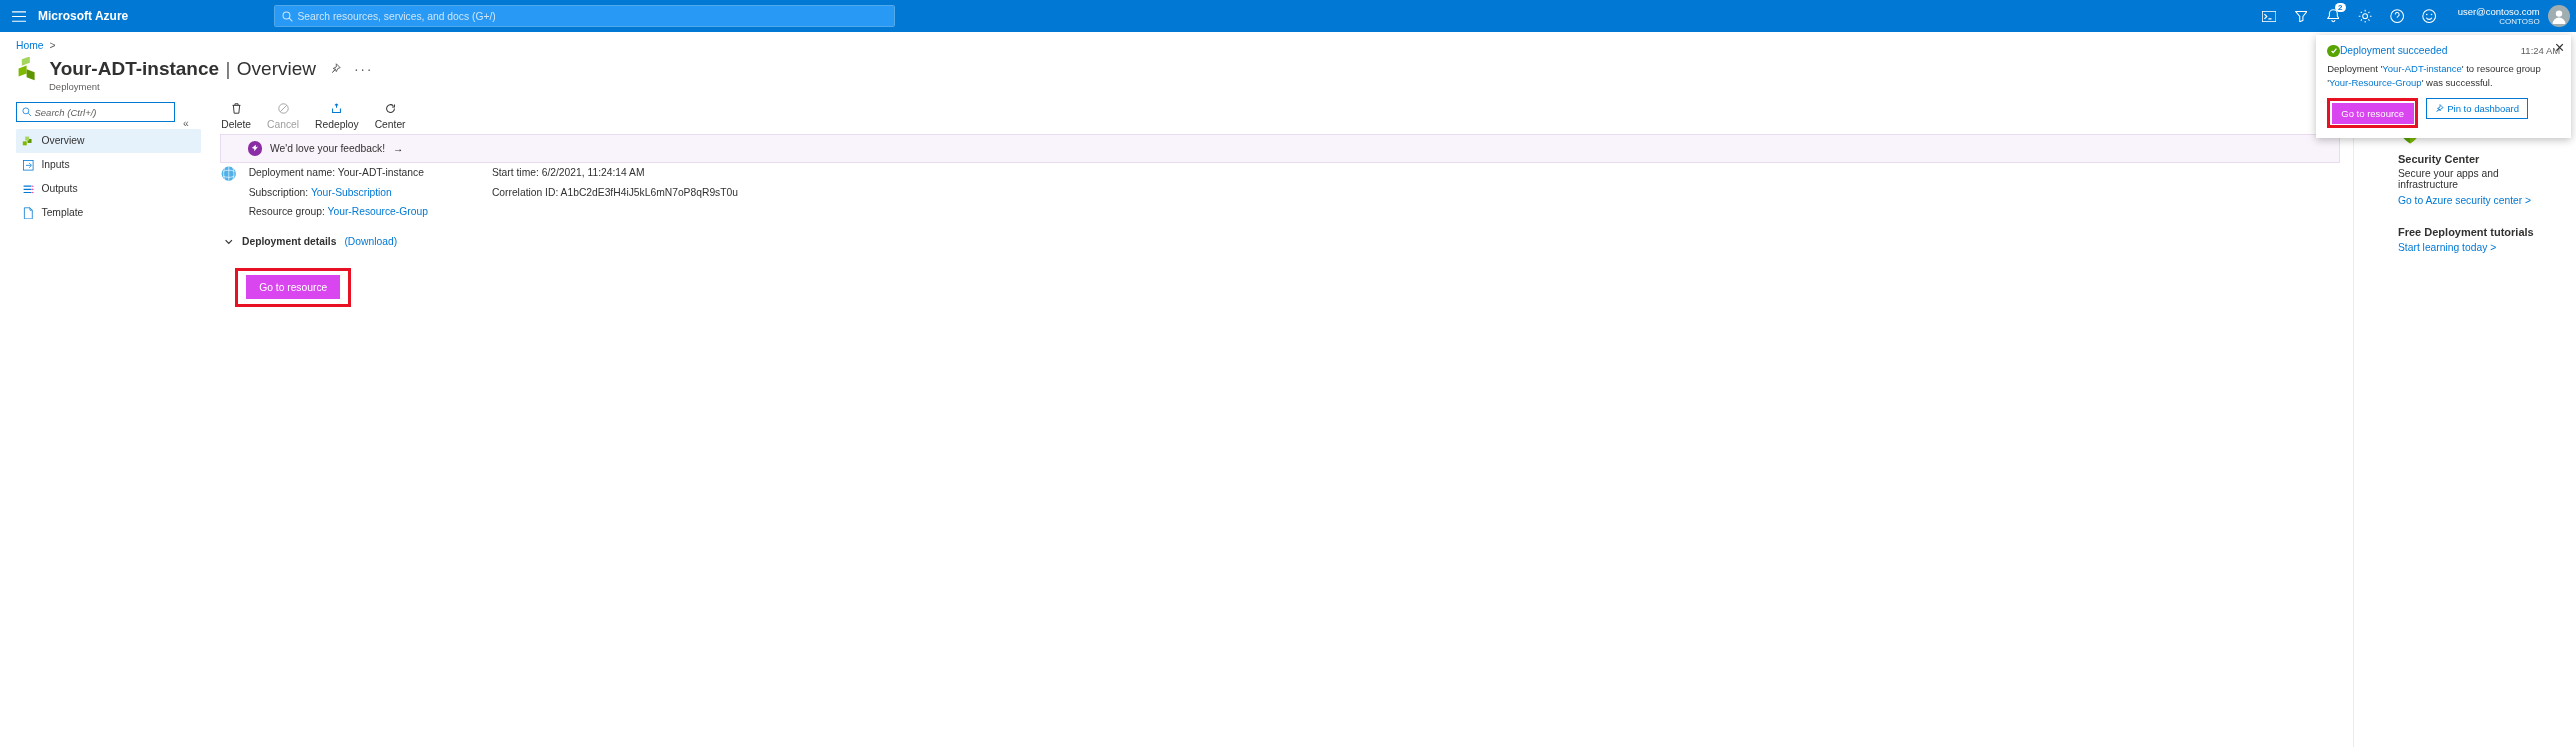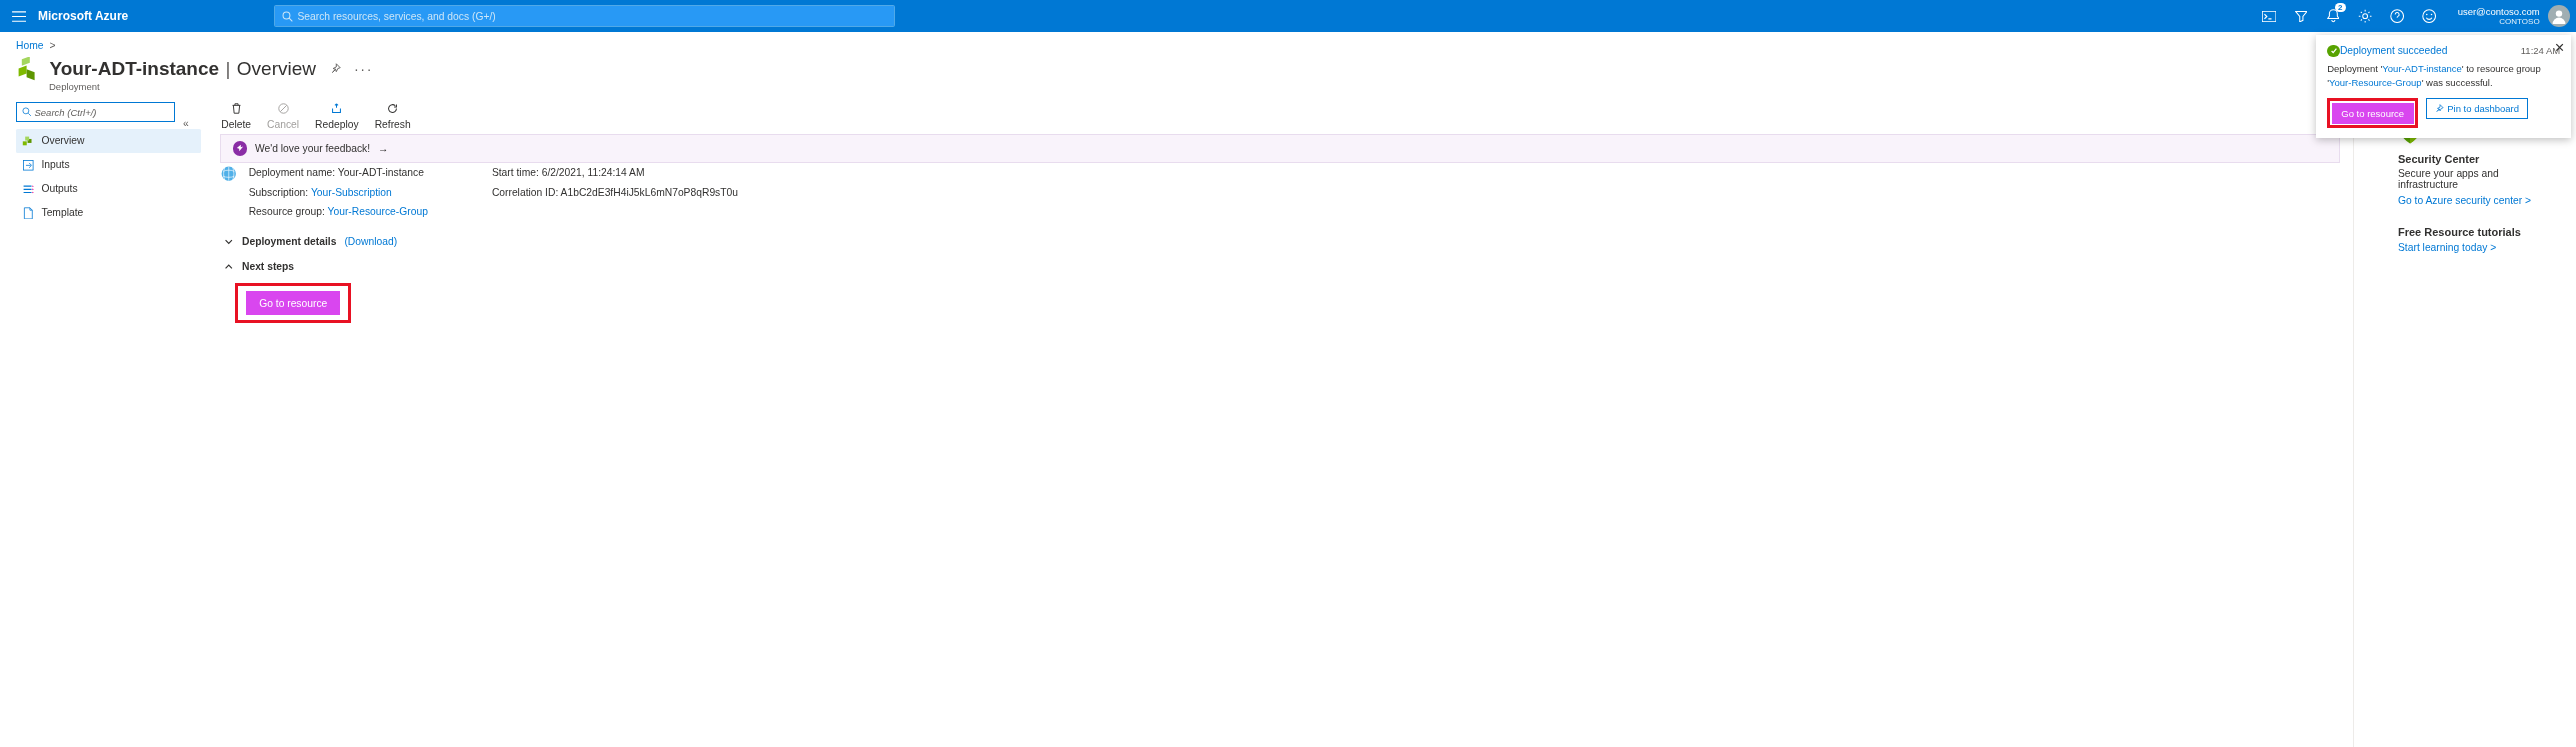--- a/index.html
+++ b/index.html
@@ -49,21 +49,21 @@
   .main { flex: 1; display: flex; }
   .content { flex: 1; padding: 0 12.7px; position: relative; }
   .rightcol { width: 223px; padding: 16px 16px 0; border-left: 0.8px solid #edebe9; }
 
   
   .toolbar { display: flex; align-items: center; gap: 16px; height: 29px; color: #323130; font-size: 10.3px; margin-left: 1.6px; }
   .tool { display: flex; align-items: center; gap: 4.8px; cursor: pointer; flex-direction: column; }
   .tool.disabled { color: #a19f9d; cursor: default; }
 
   
-  .feedback { background: #f9f3fb; border: 0.8px solid #e8dcee; height: 29px; display: flex; align-items: center; padding: 0 12px; margin-top: 3.2px; gap: 8px; font-size: 10.3px; }
+  .feedback { background: #f9f3fb; border: 0.8px solid #e8dcee; height: 29px; display: flex; align-items: center; padding: 0 27px; margin-top: 3.2px; gap: 8px; font-size: 10.3px; }
   .feedback .circle { width: 14.3px; height: 14.3px; border-radius: 50%; background: #8a2da5; display: flex; align-items: center; justify-content: center; color: #fff; font-size: 8.8px; }
 
   
   .status-row { display: flex; align-items: center; gap: 9.5px; margin: 20.7px 0 9.5px; }
   .check { width: 17.5px; height: 17.5px; border-radius: 50%; background: #57a300; display: flex; align-items: center; justify-content: center; color: #fff; }
   .status-title { font-size: 17.5px; font-weight: 400; }
 
   
   .details { display: flex; gap: 64px; margin-left: 29px; font-size: 10.3px; line-height: 1.9; }
   .details .lbl { color: #323130; }
@@ -268,21 +268,21 @@
         <div class="tool" style="color:#0078d4;">
           <svg width="11" height="11" viewBox="0 0 14 14">
               <path d="M7 1v5M7 1l-2 2M7 1l2 2M2 7v5h10V7" stroke="#0078d4" fill="none" stroke-width="1.3"></path>
             </svg>
           <span style="color:#323130;">Redeploy</span>
         </div>
         <div class="tool">
           <svg width="11" height="11" viewBox="0 0 14 14">
               <path d="M12 7a5 5 0 1 1-1.5-3.5M12 2v3h-3" stroke="#323130" fill="none" stroke-width="1.3"></path>
             </svg>
-          <span>Refresh</span>
+          <span>Center</span>
         </div>
       </div>
 
       <div class="feedback">
         <div class="circle">
           <svg width="8" height="8" viewBox="0 0 10 10">
               <path d="M1 5l5-4v3l3-1-5 6V6z" fill="#fff"></path>
             </svg>
         </div>
         <span>We'd love your feedback!</span>
@@ -312,26 +312,20 @@
         <div class="exp-head">
           <svg width="9.5" height="9.5" viewBox="0 0 12 12">
               <path d="M2 4l4 4 4-4" stroke="#323130" fill="none" stroke-width="1.5"></path>
             </svg>
           <span>Deployment details</span>
           <span class="link">(Download)</span>
         </div>
       </div>
 
       <div class="expander">
-        <div class="exp-head">
-          <svg width="9.5" height="9.5" viewBox="0 0 12 12">
-              <path d="M2 8l4-4 4 4" stroke="#323130" fill="none" stroke-width="1.5"></path>
-            </svg>
-          <span>Next steps</span>
-        </div>
         <div class="red-box">
           <button class="btn-primary" style="margin:0;">Go to resource</button>
         </div>
       </div>
     </div>
 
     <div class="rightcol">
       <div class="rc-block">
         <div class="rc-iconrow">
           <svg width="24" height="27" viewBox="0 0 30 34">
@@ -339,21 +333,21 @@
               <path d="M15 2l12 4v8c0 9-6 15-12 18" fill="#7fba00"></path>
               <rect x="11" y="12" width="8" height="7" fill="#fff" rx="1"></rect>
               <path d="M12 12v-2a3 3 0 0 1 6 0v2" stroke="#fff" stroke-width="1.5" fill="none"></path>
             </svg>
         </div>
         <div class="rc-title">Security Center</div>
         <div class="rc-text">Secure your apps and infrastructure</div>
         <a href="#" class="rc-link">Go to Azure security center &gt;</a>
       </div>
       <div class="rc-block">
-        <div class="rc-title">Free Resource tutorials</div>
+        <div class="rc-title">Free Deployment tutorials</div>
         <a href="#" class="rc-link">Start learning today &gt;</a>
       </div>
     </div>
   </div>
 </div>
 
 <div class="toast">
   <div class="close">✕</div>
   <div class="toast-head">
     <div class="tcheck">

